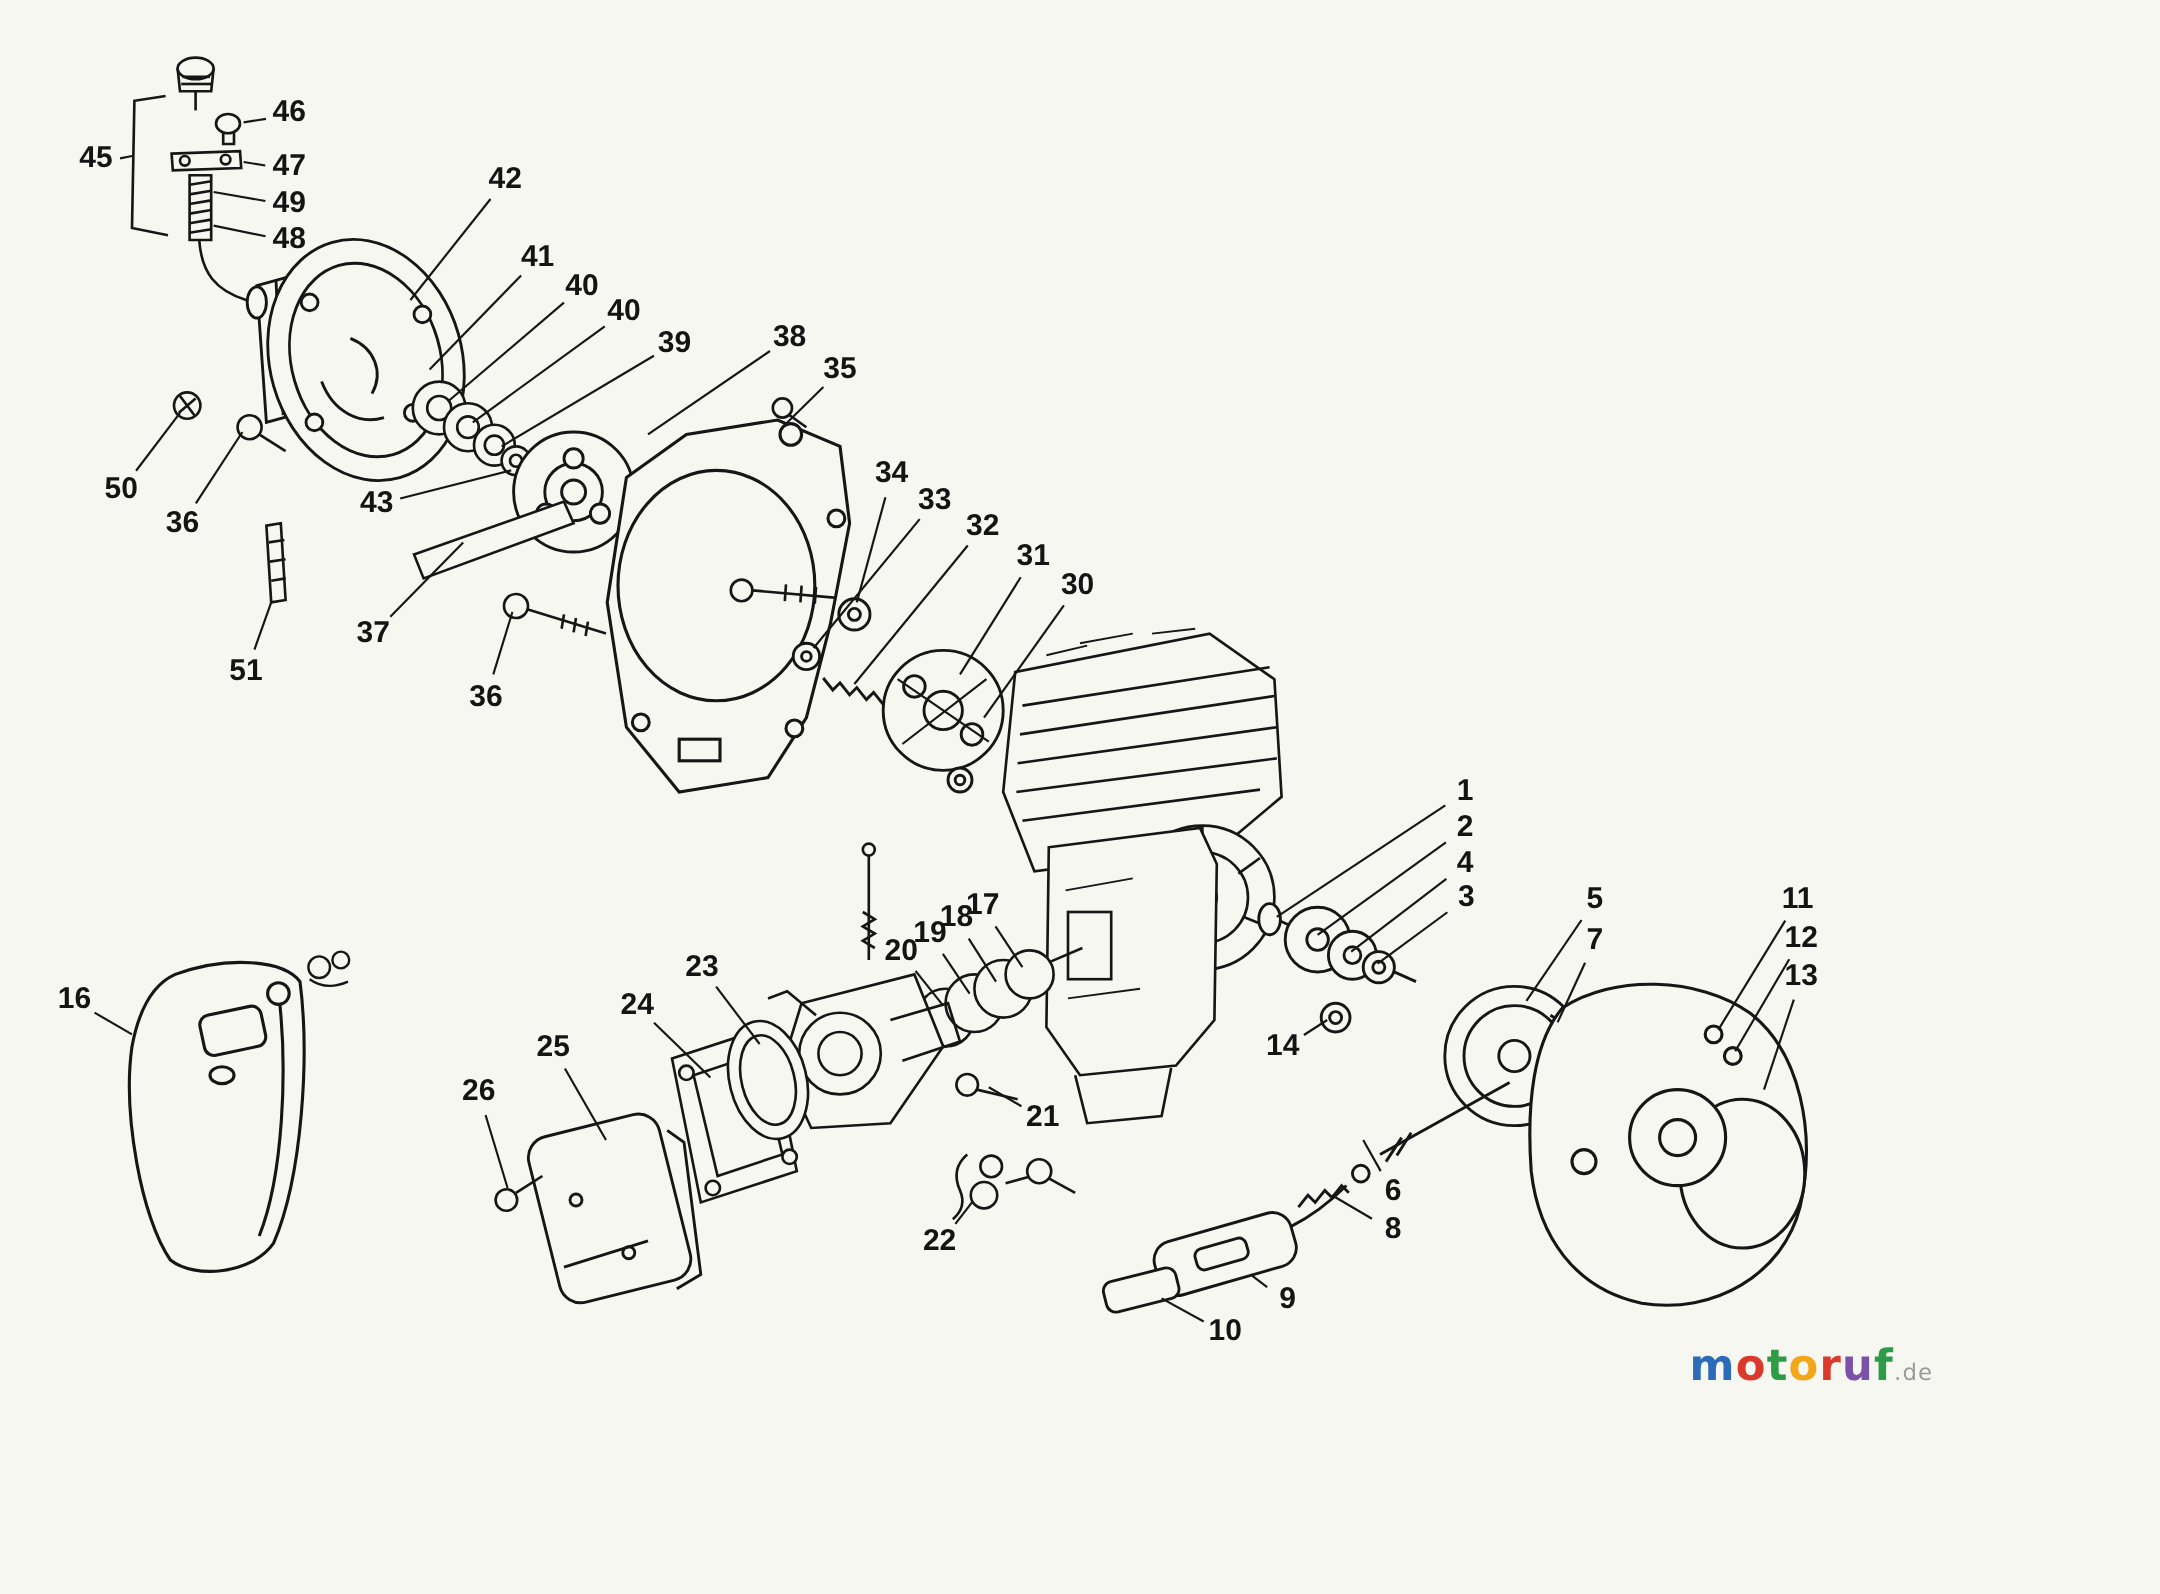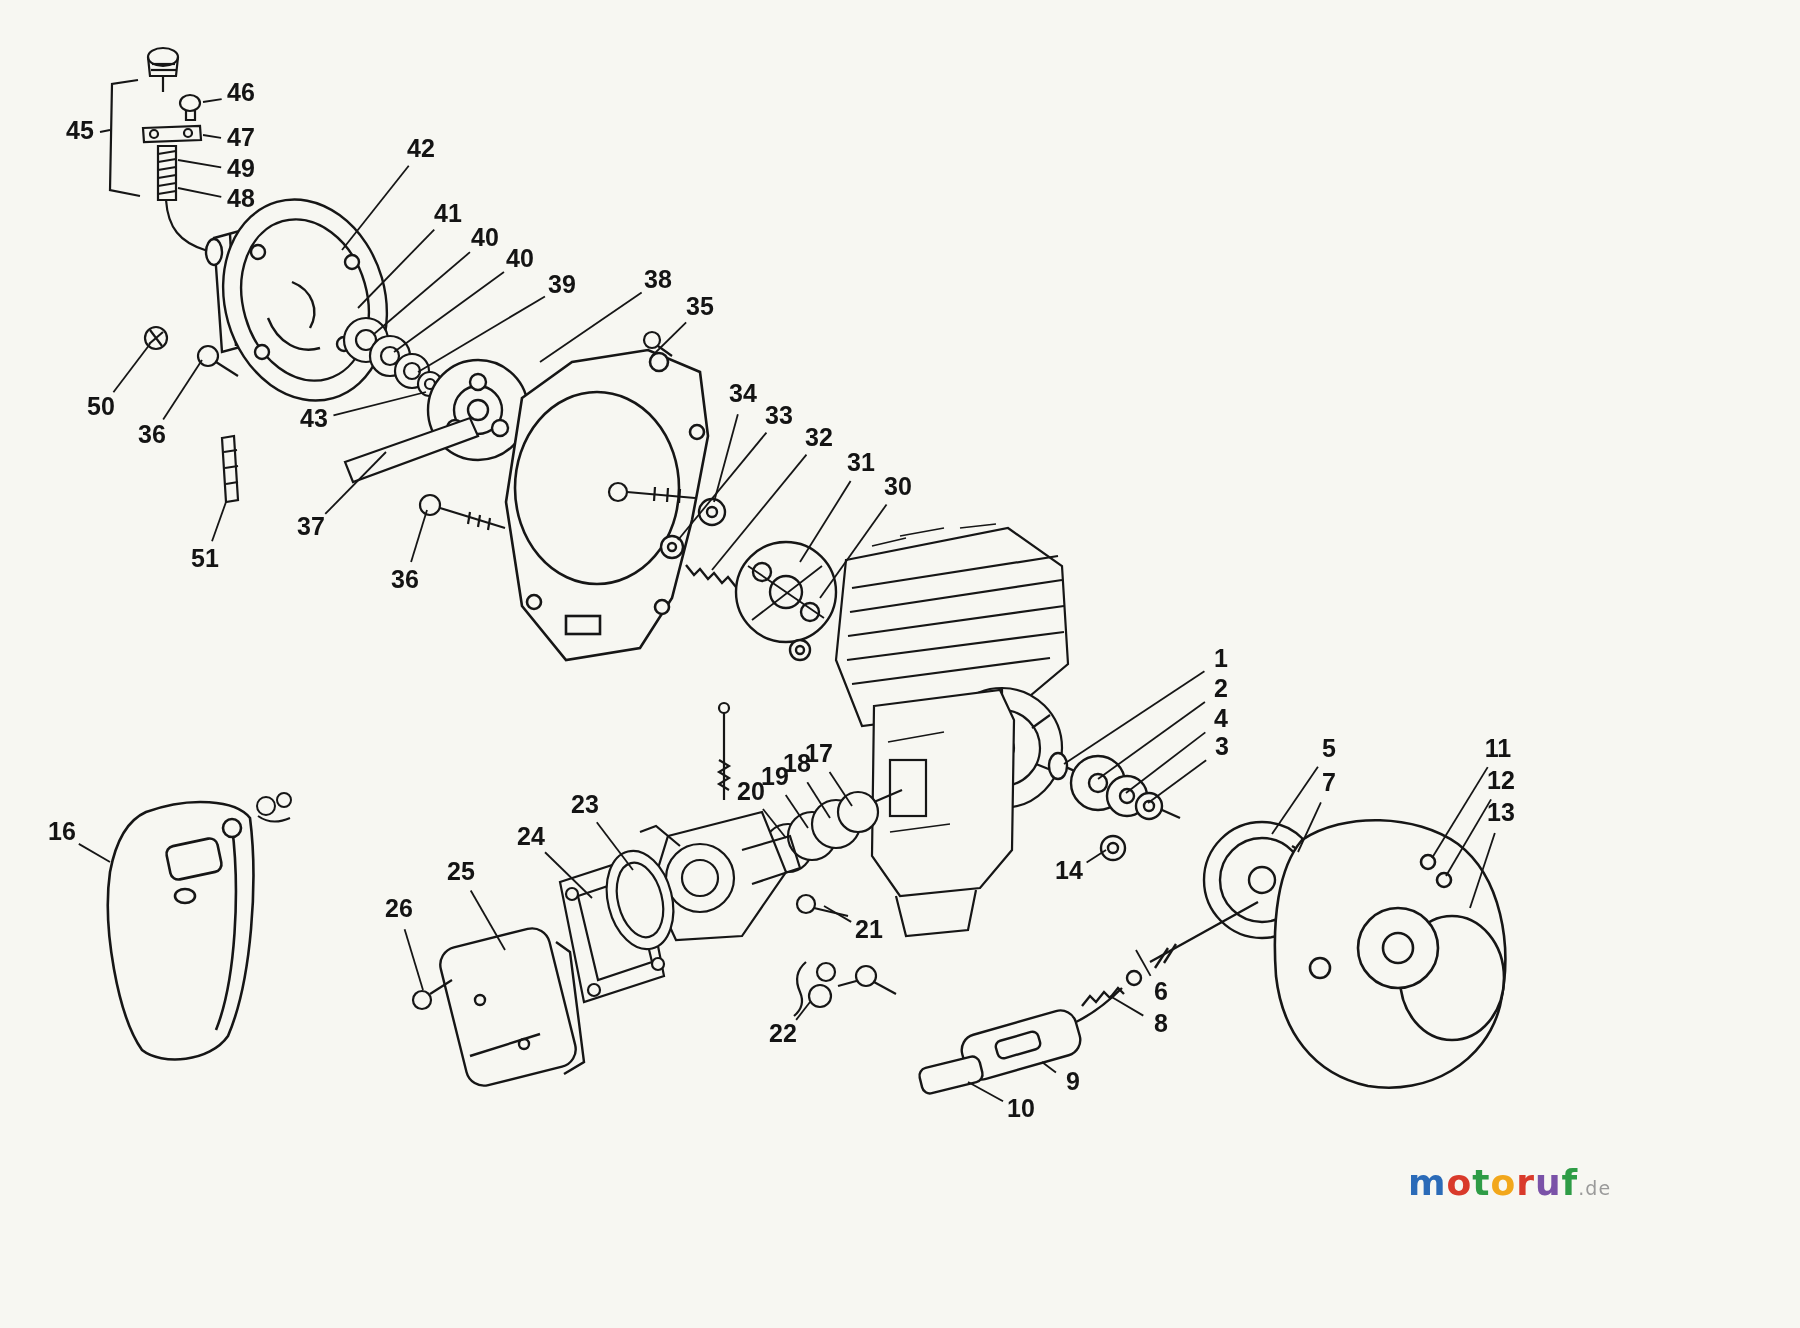--- a/index.html
+++ b/index.html
@@ -13,21 +13,20 @@
   svg{position:absolute;left:0;top:0;}
   .callout-text{
     font-family:"Liberation Sans",sans-serif;
     font-weight:bold;font-size:25px;fill:#141414;
   }
   #watermark{
     position:absolute;left:1408px;top:1118px;
     font-family:"DejaVu Sans",sans-serif;
     font-weight:bold;font-size:36px;letter-spacing:1px;
     user-select:none;
-    margin-top:44px;
   }
   #watermark .suffix{font-size:19px;font-weight:normal;vertical-align:baseline;}
 </style>
 </head>
 <body>
 
 <div id="stage">
   <svg id="diagram" width="1800" height="1328" viewBox="0 0 1800 1328">
 
     <g stroke="#161616" stroke-width="2.2" fill="#f7f7f2">

